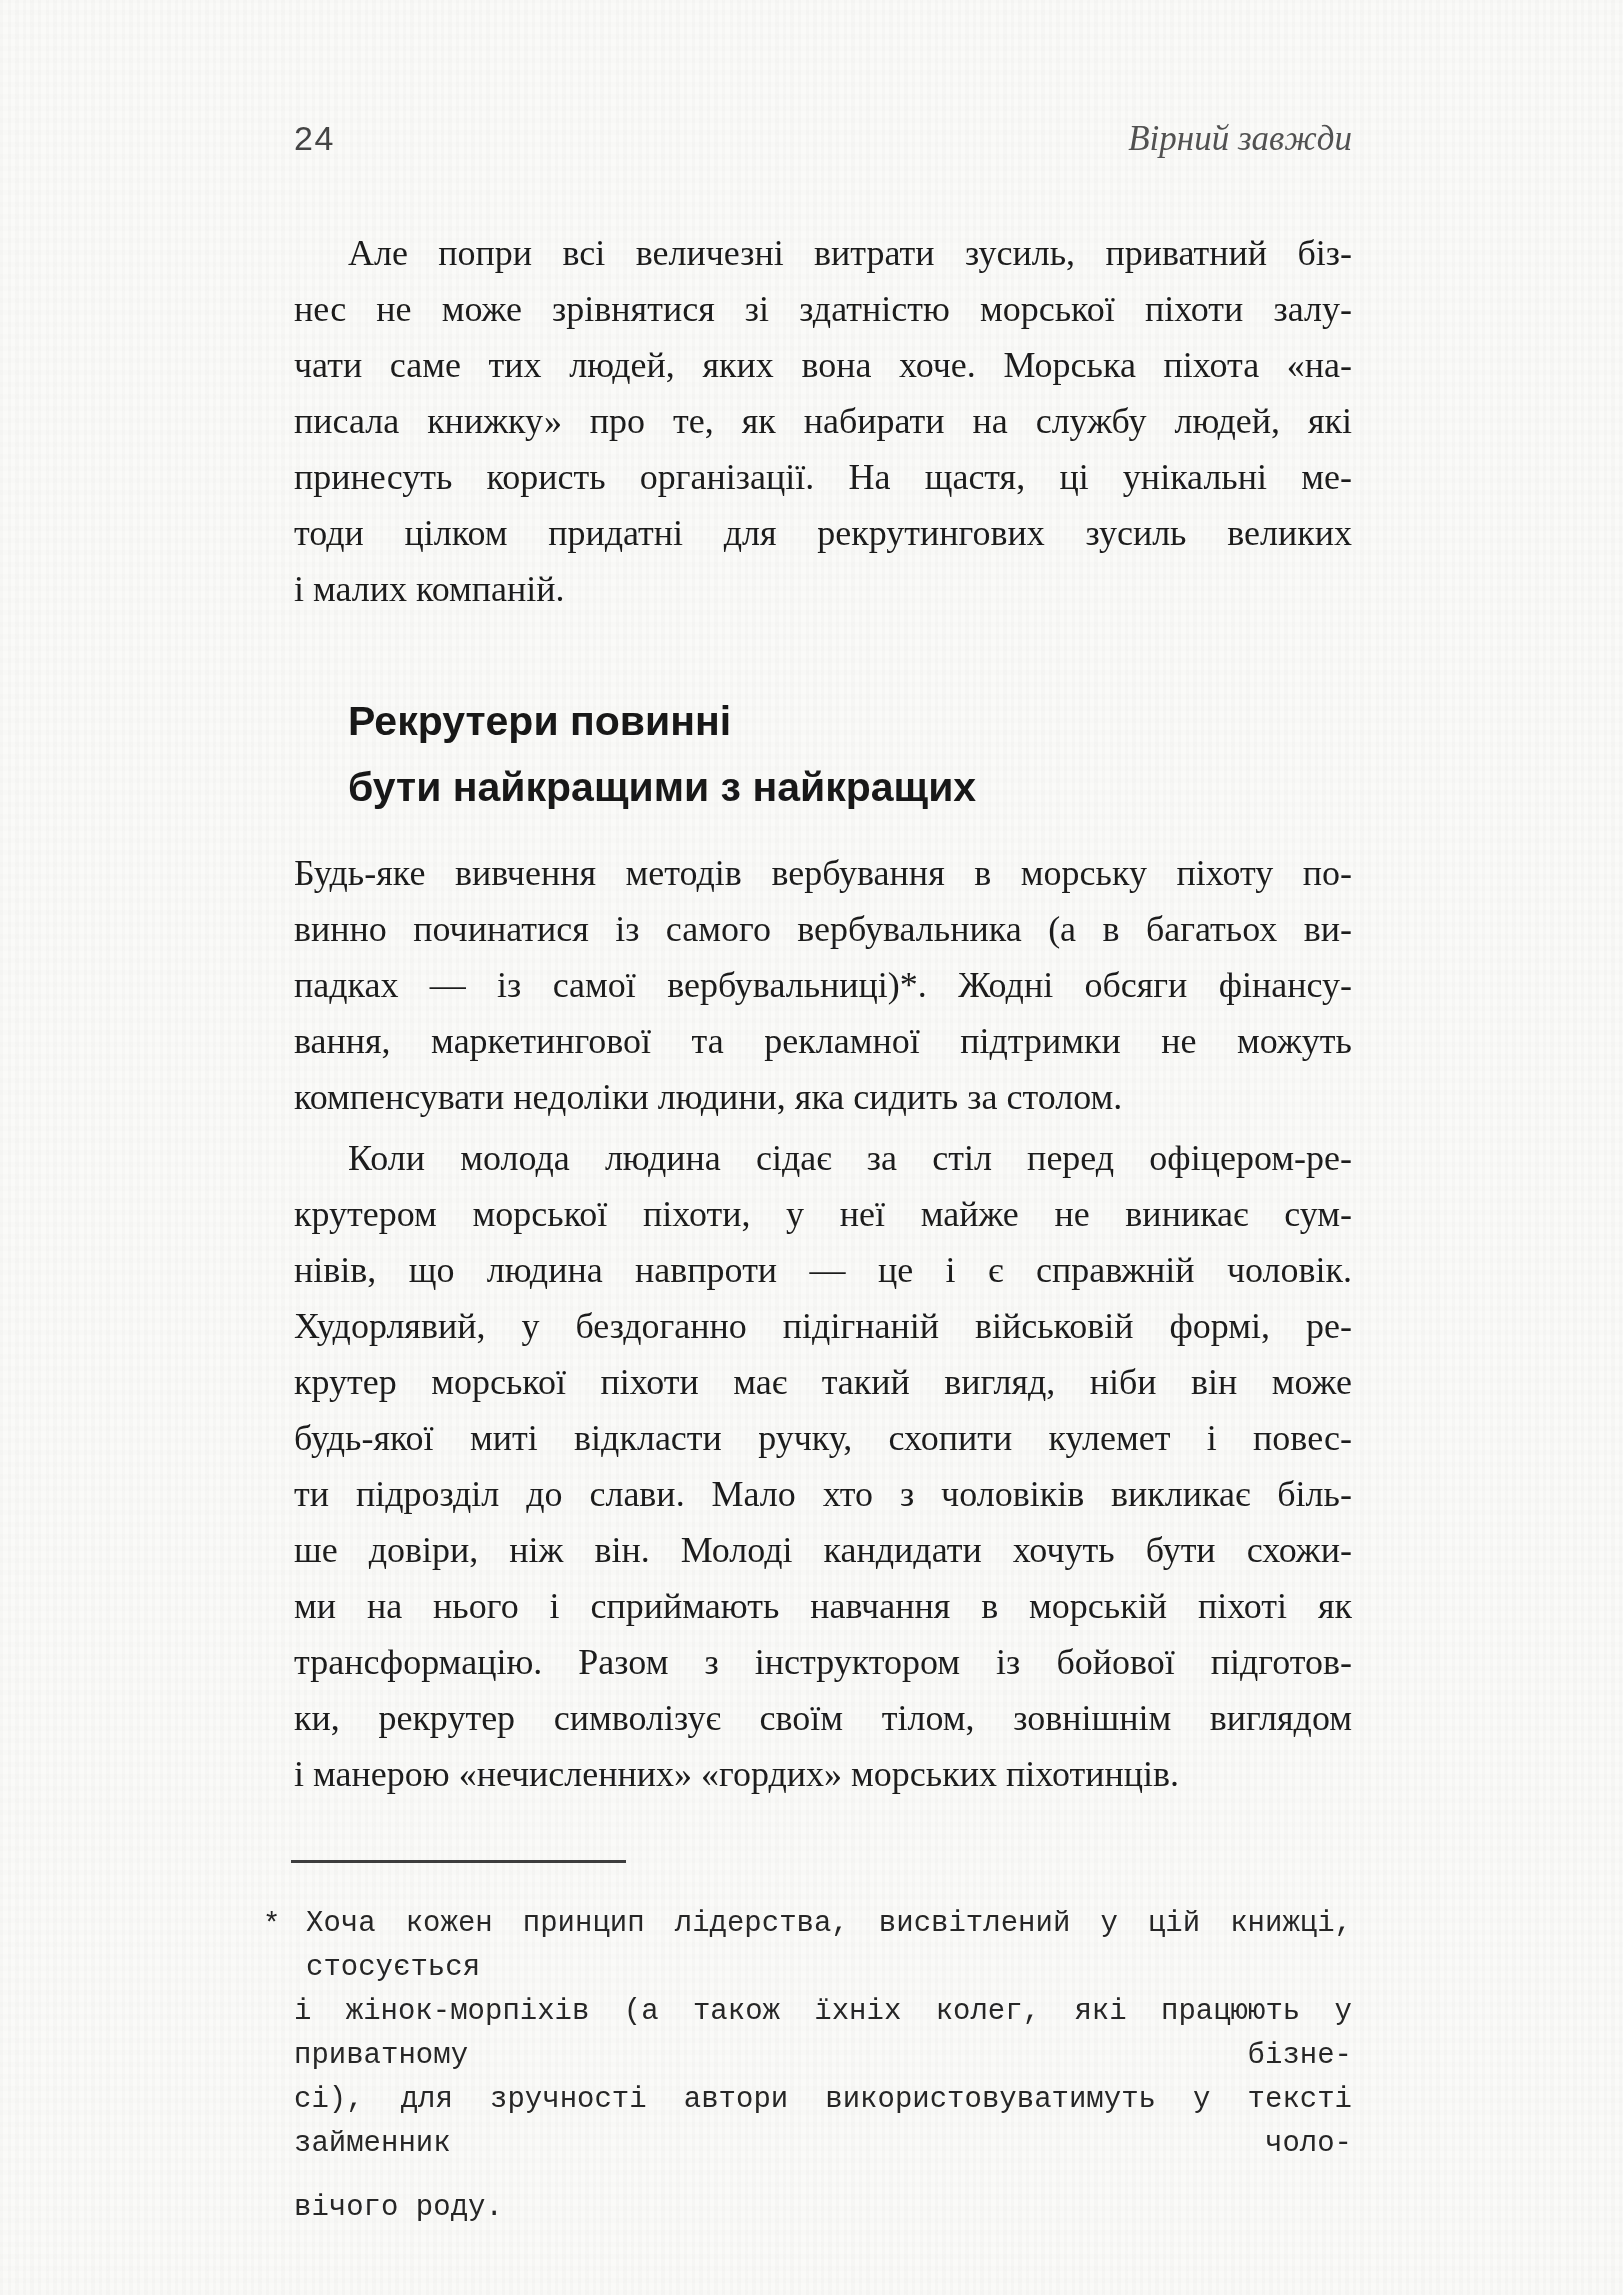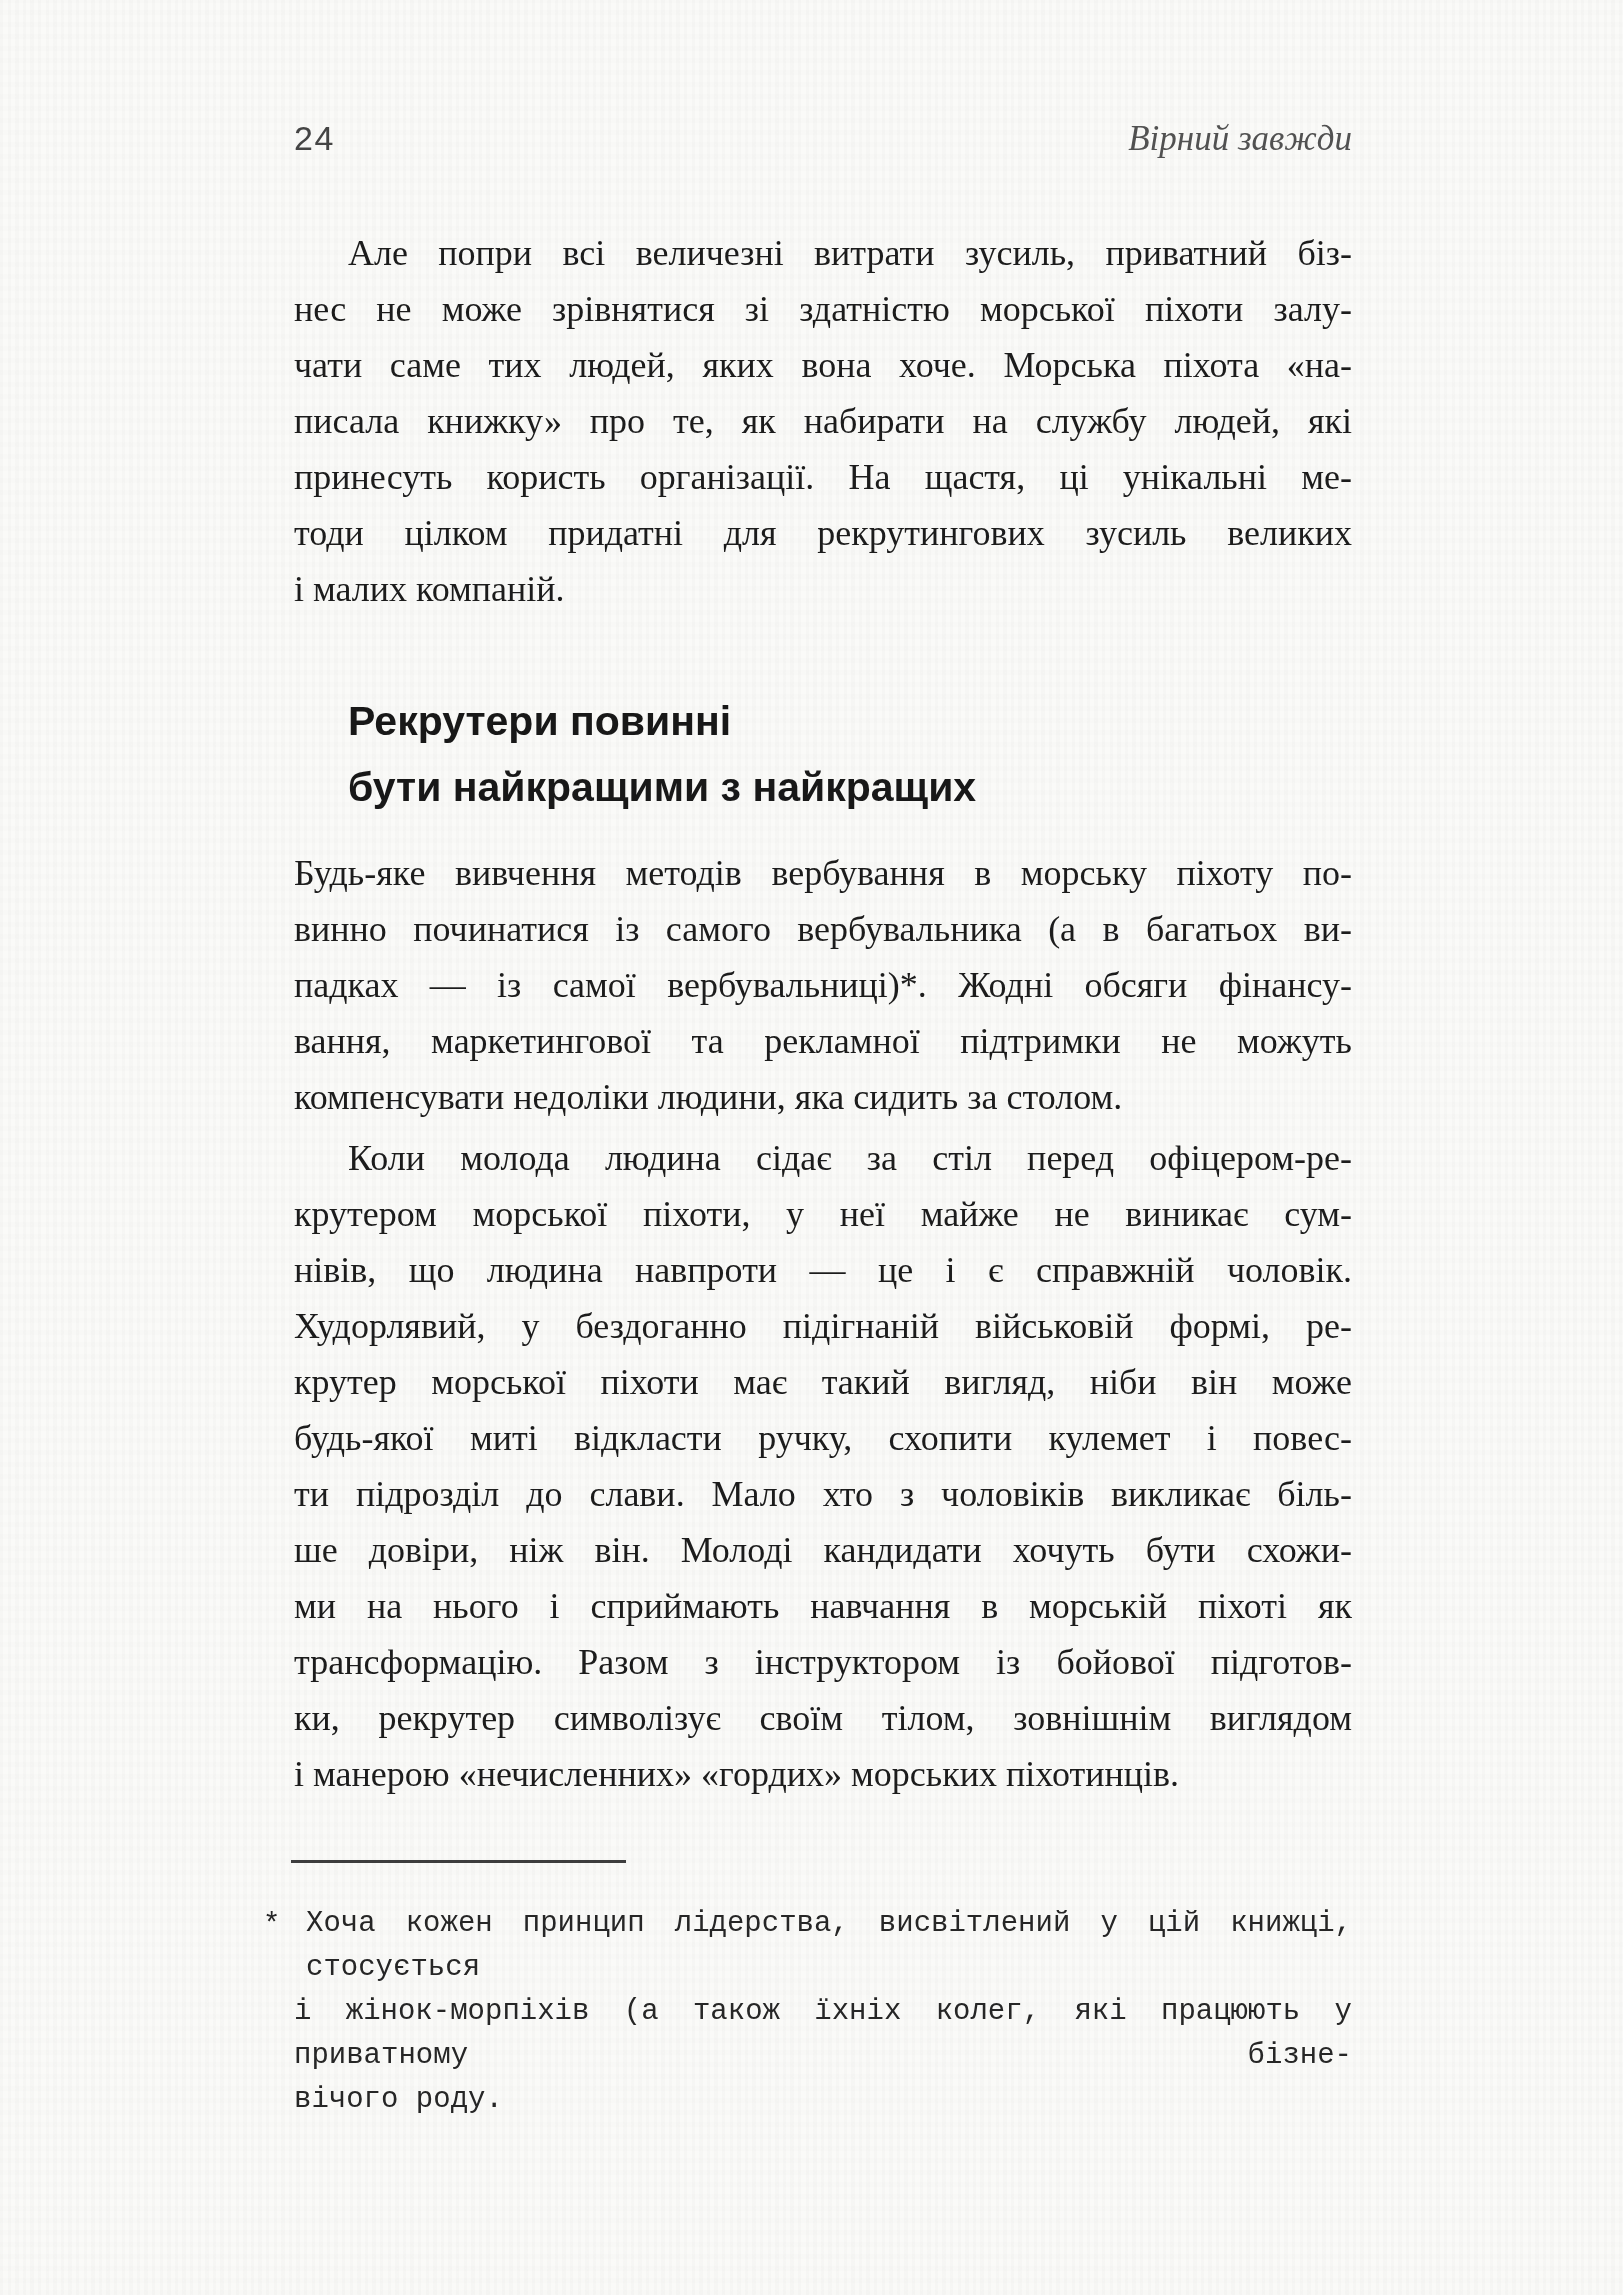--- a/index.html
+++ b/index.html
@@ -55,21 +55,21 @@
   }
   .footnote{
     position:relative;
     margin:39px 272px 0 294px;
     font-family:"Liberation Sans","DejaVu Sans",sans-serif;
     font-size:29px; line-height:44px; color:#262626;
   }
   .fn-marker{ position:absolute; left:-28px; top:-2.5px; font-size:29px; color:#262626; }
   .fn-line{ text-align:justify; text-align-last:justify;font-family:Liberation Mono, monospace; }
   .fn-line.first{ padding-left:12px; }
-  .fn-line.last{ text-align:center; text-align-last:left; }
+  .fn-line.last{ text-align:center; text-align-last:left;margin-top:20px; }
 </style>
 </head>
 <body>
 
 <div class="page">
 
   <div class="header">
     <span class="pagenum">24</span>
     <span class="runhead">Вірний завжди</span>
   </div>
@@ -110,17 +110,18 @@
         <div class="line last">і манерою «нечисленних» «гордих» морських піхотинців.</div>
       </div>
     </div>
 
   <div class="footnote-rule"></div>
 
   <div class="footnote">
     <span class="fn-marker">*</span>
     <div class="fn-line first">Хоча кожен принцип лідерства, висвітлений у цій книжці, стосується</div>
     <div class="fn-line">і жінок-морпіхів (а також їхніх колег, які працюють у приватному бізне-</div>
+    <div class="fn-line">сі), для зручності автори використовуватимуть у тексті займенник чоло-</div>
     <div class="fn-line last">вічого роду.</div>
   </div>
 
 </div>
 
 
 </body></html>

